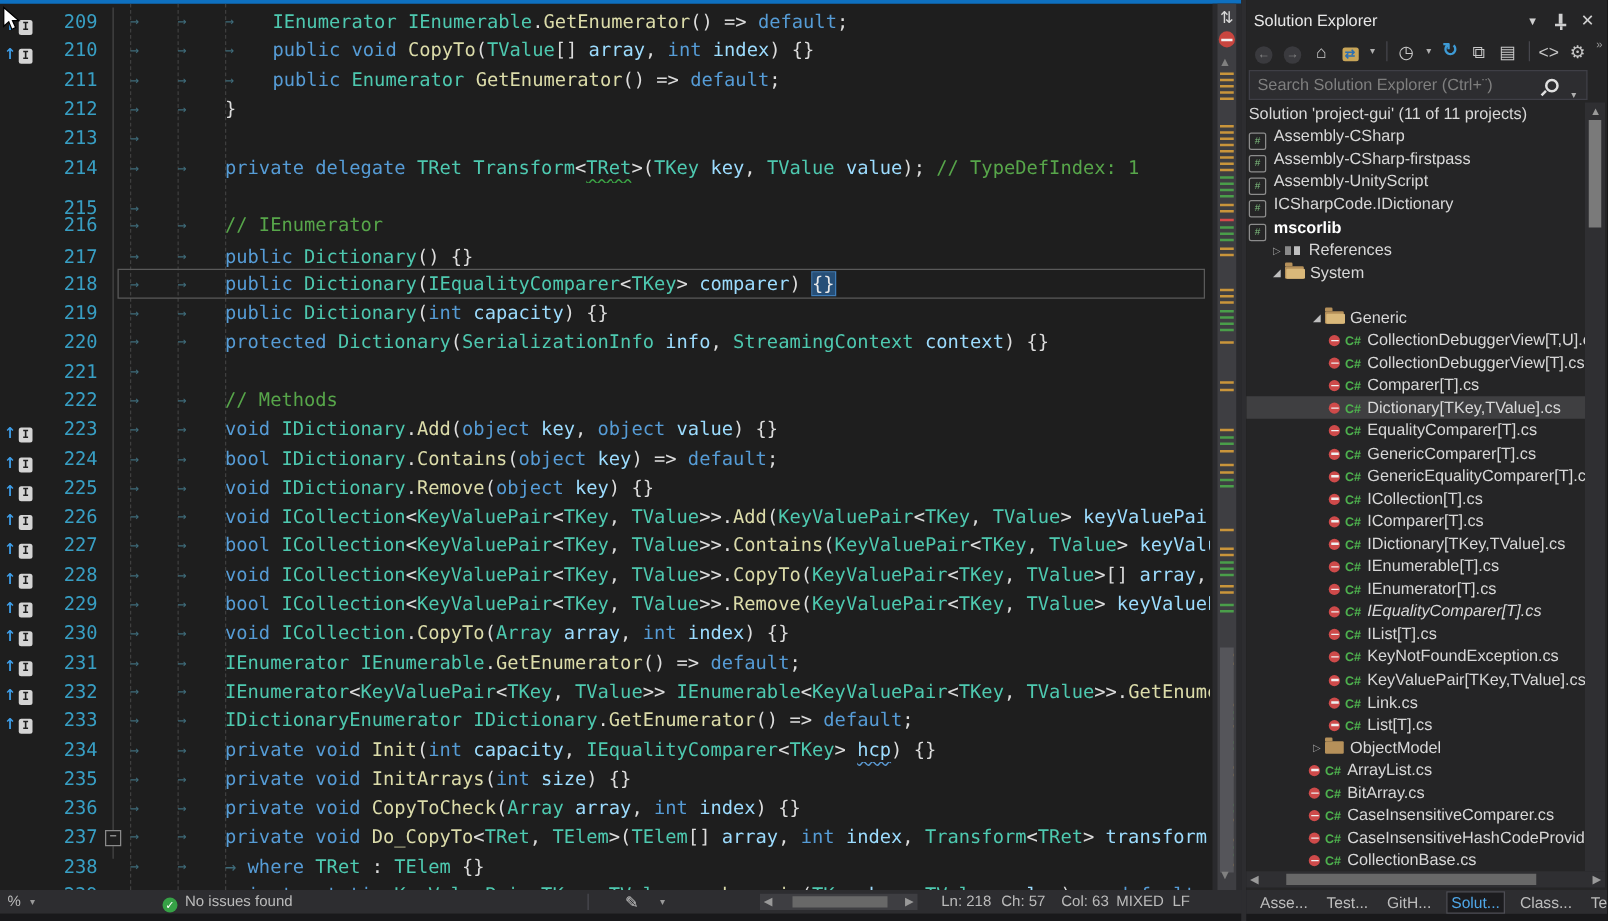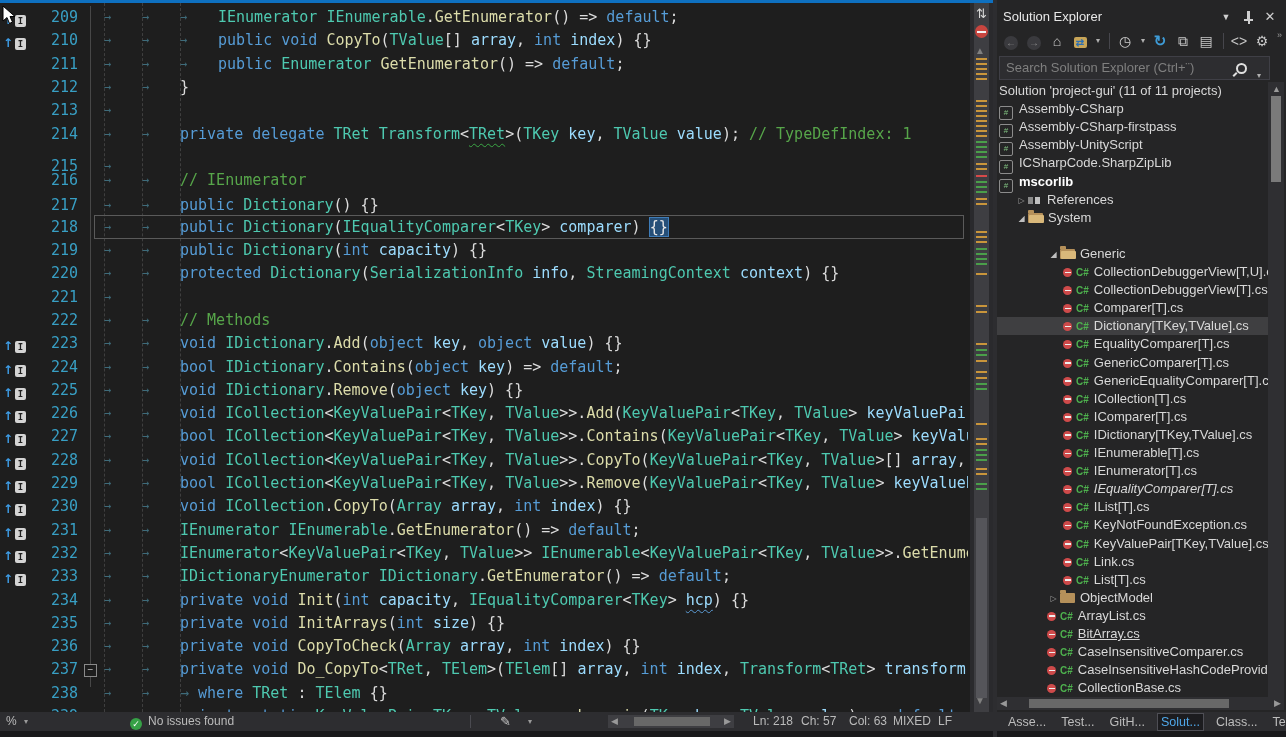--- a/index.html
+++ b/index.html
@@ -282,21 +282,21 @@
     <div id="sx-search">
       <span class="ph">Search Solution Explorer (Ctrl+¨)</span>
       <span id="mag"></span>
       <span id="mag-caret">▾</span>
     </div>
     <div id="sx-tree">
         <div class="trow" style="top: 0px; padding-left: 2px; box-sizing: border-box;"><span>Solution 'project-gui' (11 of 11 projects)</span></div>
         <div class="trow" style="top: 18.1px; padding-left: 2px; box-sizing: border-box;"><span class="proj-ico">#</span><span>Assembly-CSharp</span></div>
         <div class="trow" style="top: 36.2px; padding-left: 2px; box-sizing: border-box;"><span class="proj-ico">#</span><span>Assembly-CSharp-firstpass</span></div>
         <div class="trow" style="top: 54.3px; padding-left: 2px; box-sizing: border-box;"><span class="proj-ico">#</span><span>Assembly-UnityScript</span></div>
-        <div class="trow" style="top: 72.4px; padding-left: 2px; box-sizing: border-box;"><span class="proj-ico">#</span><span>ICSharpCode.SharpZipLib</span></div>
+        <div class="trow" style="top: 72.4px; padding-left: 2px; box-sizing: border-box;"><span class="proj-ico">#</span><span>ICSharpCode.IDictionary</span></div>
         <div class="trow" style="top: 90.5px; padding-left: 2px; box-sizing: border-box;"><span class="proj-ico">#</span><span style="font-weight:bold;color:#FFFFFF">mscorlib</span></div>
         <div class="trow" style="top: 108.6px; padding-left: 18px; box-sizing: border-box;"><span class="exp col">▷</span><span class="refs-ico"></span><span>References</span></div>
         <div class="trow" style="top: 126.7px; padding-left: 18px; box-sizing: border-box;"><span class="exp">◢</span><span class="folder open"></span><span>System</span></div>
         <div class="trow" style="top: 162.9px; padding-left: 50px; box-sizing: border-box;"><span class="exp">◢</span><span class="folder open"></span><span>Generic</span></div>
         <div class="trow" style="top: 181px; padding-left: 66px; box-sizing: border-box;"><span class="lockdot"></span><span class="csico">C#</span><span>CollectionDebuggerView[T,U].cs</span></div>
         <div class="trow" style="top: 199.1px; padding-left: 66px; box-sizing: border-box;"><span class="lockdot"></span><span class="csico">C#</span><span>CollectionDebuggerView[T].cs</span></div>
         <div class="trow" style="top: 217.2px; padding-left: 66px; box-sizing: border-box;"><span class="lockdot"></span><span class="csico">C#</span><span>Comparer[T].cs</span></div>
         <div class="trow selected" style="top: 235.3px; padding-left: 66px; box-sizing: border-box;"><span class="lockdot"></span><span class="csico">C#</span><span>Dictionary[TKey,TValue].cs</span></div>
         <div class="trow" style="top: 253.4px; padding-left: 66px; box-sizing: border-box;"><span class="lockdot"></span><span class="csico">C#</span><span>EqualityComparer[T].cs</span></div>
         <div class="trow" style="top: 271.5px; padding-left: 66px; box-sizing: border-box;"><span class="lockdot"></span><span class="csico">C#</span><span>GenericComparer[T].cs</span></div>
@@ -307,21 +307,21 @@
         <div class="trow" style="top: 362px; padding-left: 66px; box-sizing: border-box;"><span class="lockdot"></span><span class="csico">C#</span><span>IEnumerable[T].cs</span></div>
         <div class="trow" style="top: 380.1px; padding-left: 66px; box-sizing: border-box;"><span class="lockdot"></span><span class="csico">C#</span><span>IEnumerator[T].cs</span></div>
         <div class="trow" style="top: 398px; padding-left: 66px; box-sizing: border-box; font-style: italic;"><span class="lockdot"></span><span class="csico">C#</span><span>IEqualityComparer[T].cs</span></div>
         <div class="trow" style="top: 416.3px; padding-left: 66px; box-sizing: border-box;"><span class="lockdot"></span><span class="csico">C#</span><span>IList[T].cs</span></div>
         <div class="trow" style="top: 452.5px; padding-left: 66px; box-sizing: border-box;"><span class="lockdot"></span><span class="csico">C#</span><span>KeyValuePair[TKey,TValue].cs</span></div>
         <div class="trow" style="top: 434.4px; padding-left: 66px; box-sizing: border-box;"><span class="lockdot"></span><span class="csico">C#</span><span>KeyNotFoundException.cs</span></div>
         <div class="trow" style="top: 470.6px; padding-left: 66px; box-sizing: border-box;"><span class="lockdot"></span><span class="csico">C#</span><span>Link.cs</span></div>
         <div class="trow" style="top: 488.7px; padding-left: 66px; box-sizing: border-box;"><span class="lockdot"></span><span class="csico">C#</span><span>List[T].cs</span></div>
         <div class="trow" style="top: 506.8px; padding-left: 50px; box-sizing: border-box;"><span class="exp col">▷</span><span class="folder"></span><span>ObjectModel</span></div>
         <div class="trow" style="top: 524.9px; padding-left: 50px; box-sizing: border-box;"><span class="lockdot"></span><span class="csico">C#</span><span>ArrayList.cs</span></div>
-        <div class="trow" style="top: 543px; padding-left: 50px; box-sizing: border-box; text-decoration: underline;"><span class="lockdot"></span><span class="csico">C#</span><span>BitArray.cs</span></div>
+        <div class="trow" style="top: 543px; padding-left: 50px; box-sizing: border-box;"><span class="lockdot"></span><span class="csico">C#</span><span>BitArray.cs</span></div>
         <div class="trow" style="top: 561.1px; padding-left: 50px; box-sizing: border-box;"><span class="lockdot"></span><span class="csico">C#</span><span>CaseInsensitiveComparer.cs</span></div>
         <div class="trow" style="top: 579.2px; padding-left: 50px; box-sizing: border-box;"><span class="lockdot"></span><span class="csico">C#</span><span>CaseInsensitiveHashCodeProvider.cs</span></div>
         <div class="trow" style="top: 597.3px; padding-left: 50px; box-sizing: border-box;"><span class="lockdot"></span><span class="csico">C#</span><span>CollectionBase.cs</span></div>
       </div>
     <div id="sx-vscroll">
       <span id="sx-vup">▲</span>
       <div id="sx-vthumb"></div>
     </div>
     <div id="sx-hscroll">
       <span class="h-arrow" style="left:3px">◀</span>

